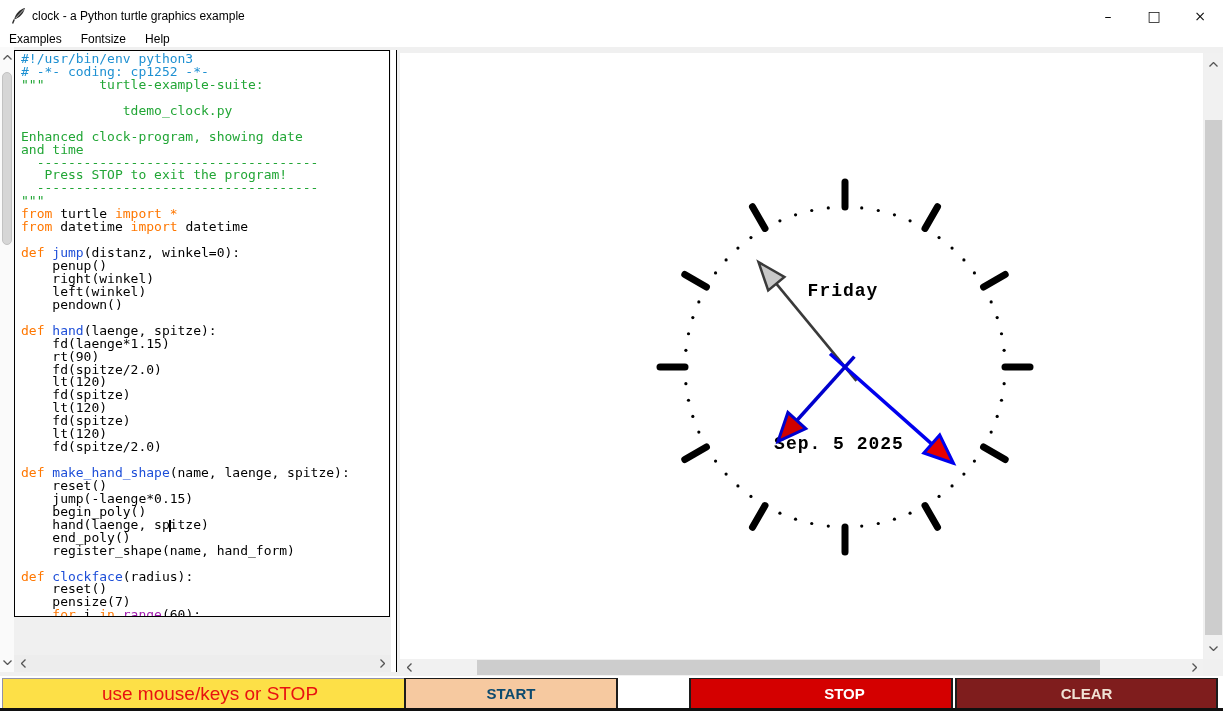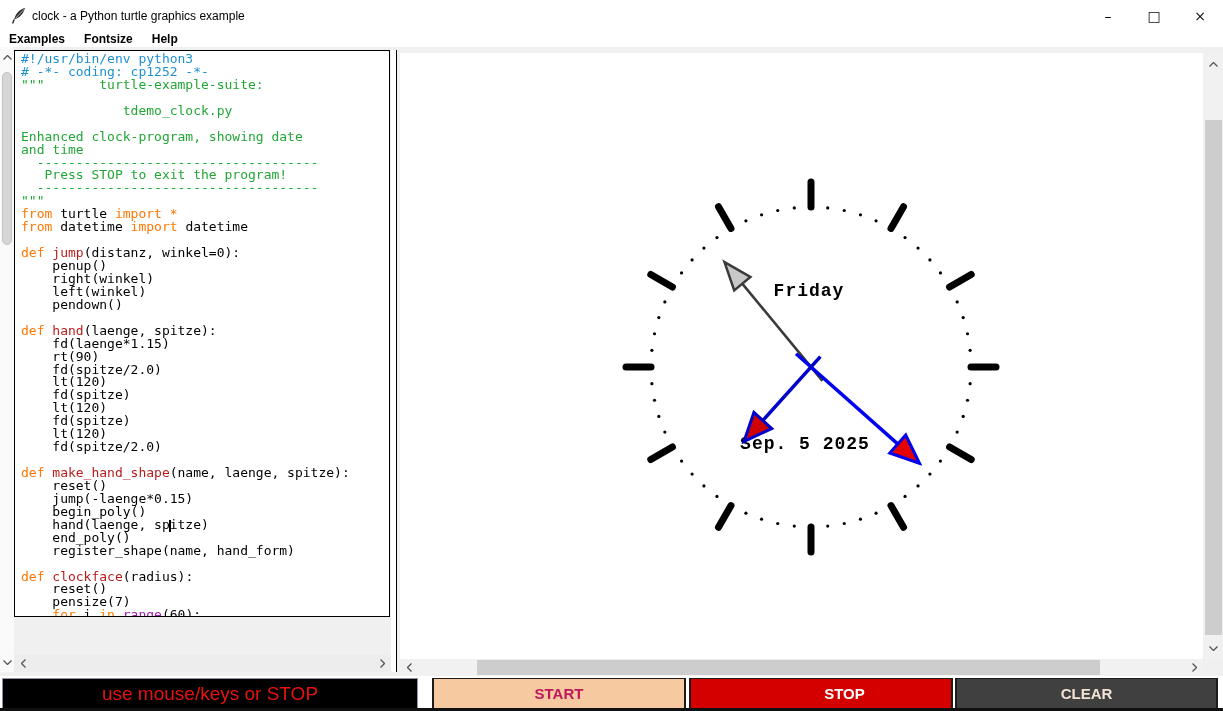--- a/index.html
+++ b/index.html
@@ -10,65 +10,65 @@
   }
   
   .titlebar { position:absolute; left:0; top:0; width:100%; height:32px; background:#ffffff; }
   .app-icon { position:absolute; left:11px; top:7px; width:16px; height:18px; }
   .title-text { position:absolute; left:32px; top:9px; font-size:12px; color:#000; white-space:nowrap; }
   .win-controls { position:absolute; right:0; top:0; height:32px; display:flex; }
   .win-btn { width:46px; height:32px; display:flex; align-items:center; justify-content:center;
              font-size:14px; color:#0a0a0a; font-family:"DejaVu Sans", sans-serif; }
   
   .menubar { position:absolute; left:0; top:31px; width:100%; height:16px; background:#ffffff;
-             display:flex; align-items:center; padding-left:9px; font-size:12px; color:#000;font-weight:bold; }
+             display:flex; align-items:center; padding-left:9px; font-size:12px; color:#000; }
   .menu-item { margin-right:19px; }
   
   .content-bg { position:absolute; left:0; top:47px; width:1223px; height:629px; background:#f0f0f0; }
   
   .code-vscroll { position:absolute; left:0; top:47px; width:14px; height:625px; background:#fafafa; }
   .code-vscroll .thumb { position:absolute; left:2px; top:25px; width:10px; height:173px;
                          background:#d6d6d6; border:1px solid #c2c2c2; border-radius:5px; }
   .varrow { position:absolute; left:0; width:14px; height:12px; display:flex; align-items:center; justify-content:center; }
   
   .code-pane { position:absolute; left:14px; top:50px; width:376px; height:567px; background:#ffffff;
                border:1px solid #000; overflow:hidden; padding:2px 0 0 6px;
                font-family:"DejaVu Sans Mono", monospace; font-size:13px; line-height:12.95px; }
   .cl { white-space:pre; height:12.95px; }
   .com { color:#1e90d2; }
   .str { color:#22a636; }
   .kw  { color:#ff7700; }
-  .dfn { color:#b91c1c; }
+  .dfn { color:#1d4ed8; }
   .blt { color:#a21caf; }
   .caret { display:inline-block; width:2px; height:12px; background:#000; vertical-align:text-bottom; margin:0 -1px; }
   
   .code-hscroll { position:absolute; left:14px; top:655px; width:377px; height:17px; background:#ededed; }
   .harrow { position:absolute; top:0; width:14px; height:17px; display:flex; align-items:center; justify-content:center; }
   
   .sash { position:absolute; left:391px; top:50px; width:6px; height:622px; background:#ffffff;
           border-right:1px solid #000; }
   
-  .canvas { position:absolute; left:400px; top:53px; width:803px; height:606px; background:#ffffff; }
+  .canvas { position:absolute; left:400px; top:53px; width:803px; height:606px; background:#ffffff;padding-left:34px; }
   .clock-text { font-family:"Liberation Mono","DejaVu Sans Mono",monospace; font-weight:bold;
                 font-size:18px; letter-spacing:1px; fill:#000; }
   
   .canvas-vscroll { position:absolute; left:1204px; top:53px; width:19px; height:606px; background:#f1f1f1; }
   .canvas-vscroll .thumb { position:absolute; left:1px; top:67px; width:17px; height:515px; background:#cdcdcd; }
   
   .canvas-hscroll { position:absolute; left:400px; top:659px; width:803px; height:17px; background:#f1f1f1; }
   .canvas-hscroll .thumb { position:absolute; top:1px; left:77px; width:623px; height:15px; background:#cdcdcd; }
   
   .status-label { position:absolute; left:2px; top:678px; width:416px; height:31px;
-                  background:#000000; border:1px solid #9191a8; color:#e81111; font-size:19px;
+                  background:#fde047; border:1px solid #9191a8; color:#e81111; font-size:19px;
                   display:flex; align-items:center; justify-content:center; white-space:nowrap; }
   .btn { position:absolute; top:678px; height:31px; display:flex; align-items:center; justify-content:center;
          font-weight:bold; font-size:15px; border:1px solid #1c1c1c; border-left-width:2px; border-right-width:2px; }
-  .btn-start { left:432px; width:254px; background:#f6c9a0; color:#be185d; }
+  .btn-start { left:404px; width:214px; background:#f6c9a0; color:#0c4a6e; }
   .btn-stop  { left:689px; width:264px; background:#d40000; color:#ffffff;padding-left:47px; }
-  .btn-clear { left:955px; width:263px; background:#404040; color:#f0e2d4; }
+  .btn-clear { left:955px; width:263px; background:#7f1d1d; color:#f0e2d4; }
   .bottom-strip { position:absolute; left:0; top:708px; width:1223px; height:3px; background:#101010; }
   .chev { display:block; }
 </style>
 </head>
 <body>
 
 <div id="window">
 
   <div class="titlebar">
     <svg class="app-icon" viewBox="0 0 16 18">

